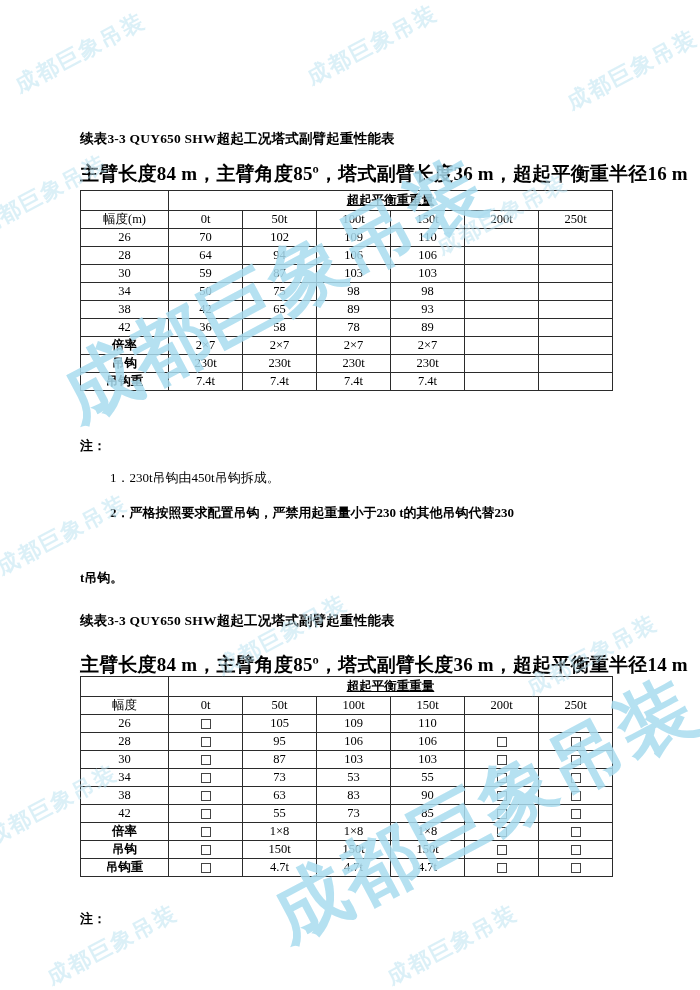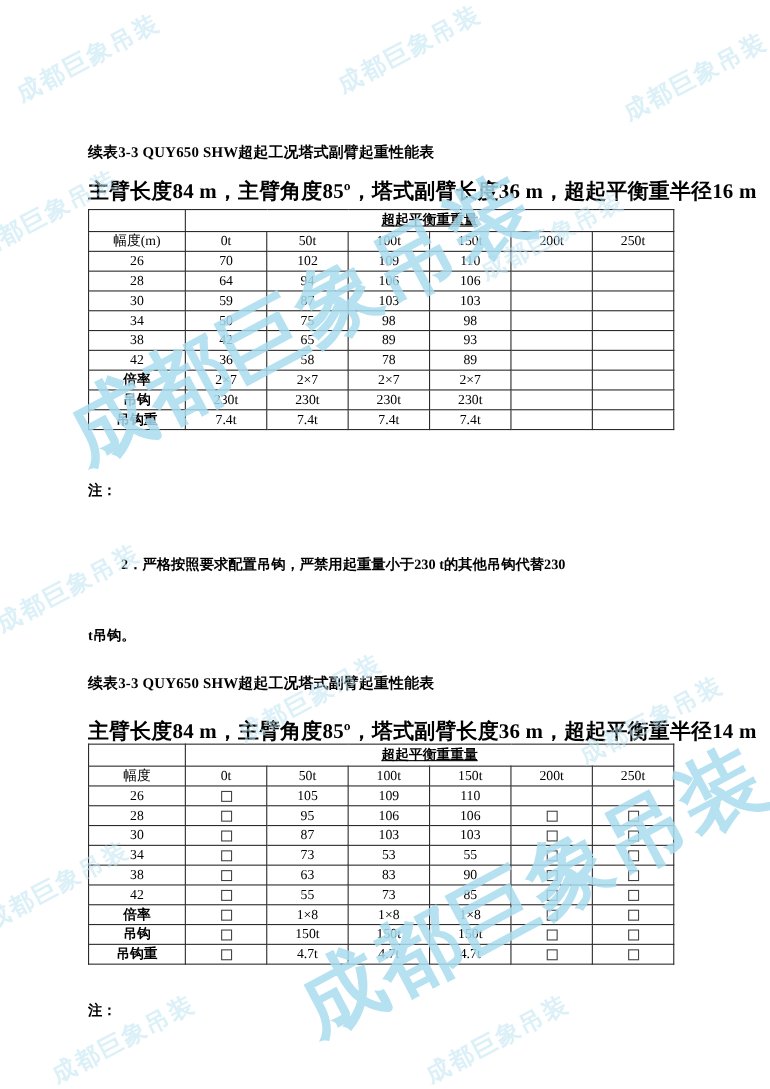--- a/index.html
+++ b/index.html
@@ -231,20 +231,21 @@
             <td>7.4t</td>
             <td>7.4t</td>
             <td>&nbsp;</td>
             <td>&nbsp;</td>
           </tr>
         </tbody>
     </table>
   </div>
 
   <div class="block note-label" style="left:80px; top:437px;">注：</div>
+  <div class="block note-line" style="left:110px; top:468px;">1．230t吊钩由450t吊钩拆成。</div>
   <div class="block note-line bold" style="left:110px; top:503px;text-align:right;">2．严格按照要求配置吊钩，严禁用起重量小于230  t的其他吊钩代替230</div>
   <div class="block note-line bold" style="left:80px; top:568px;">t吊钩。</div>
 
   <div class="block doc-title" style="left:80px; top:612px;">续表3-3 QUY650 SHW超起工况塔式副臂起重性能表</div>
 
   <div class="block doc-sub" style="left:80px; top:652px;">主臂长度84 m，主臂角度85º，塔式副臂长度36 m，超起平衡重半径14 m</div>
 
   <div class="block" style="left:80px; top:676px;">
     <table class="spec" id="table2">
       <colgroup>

